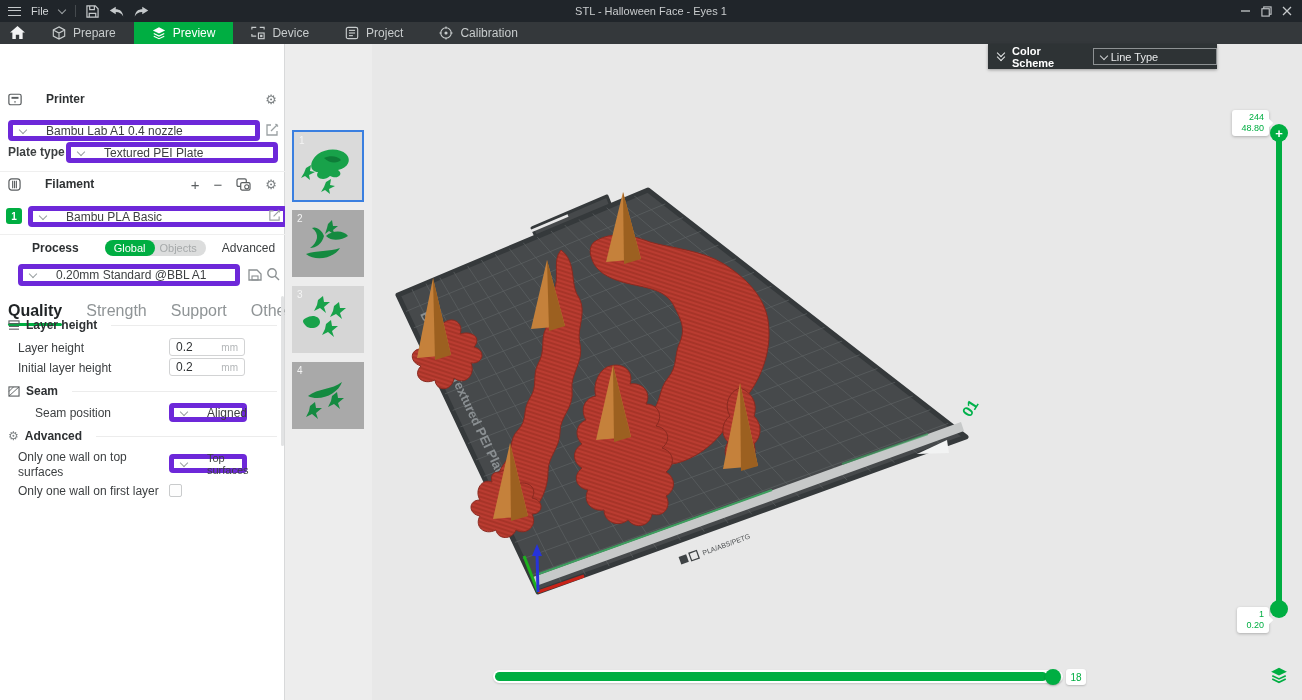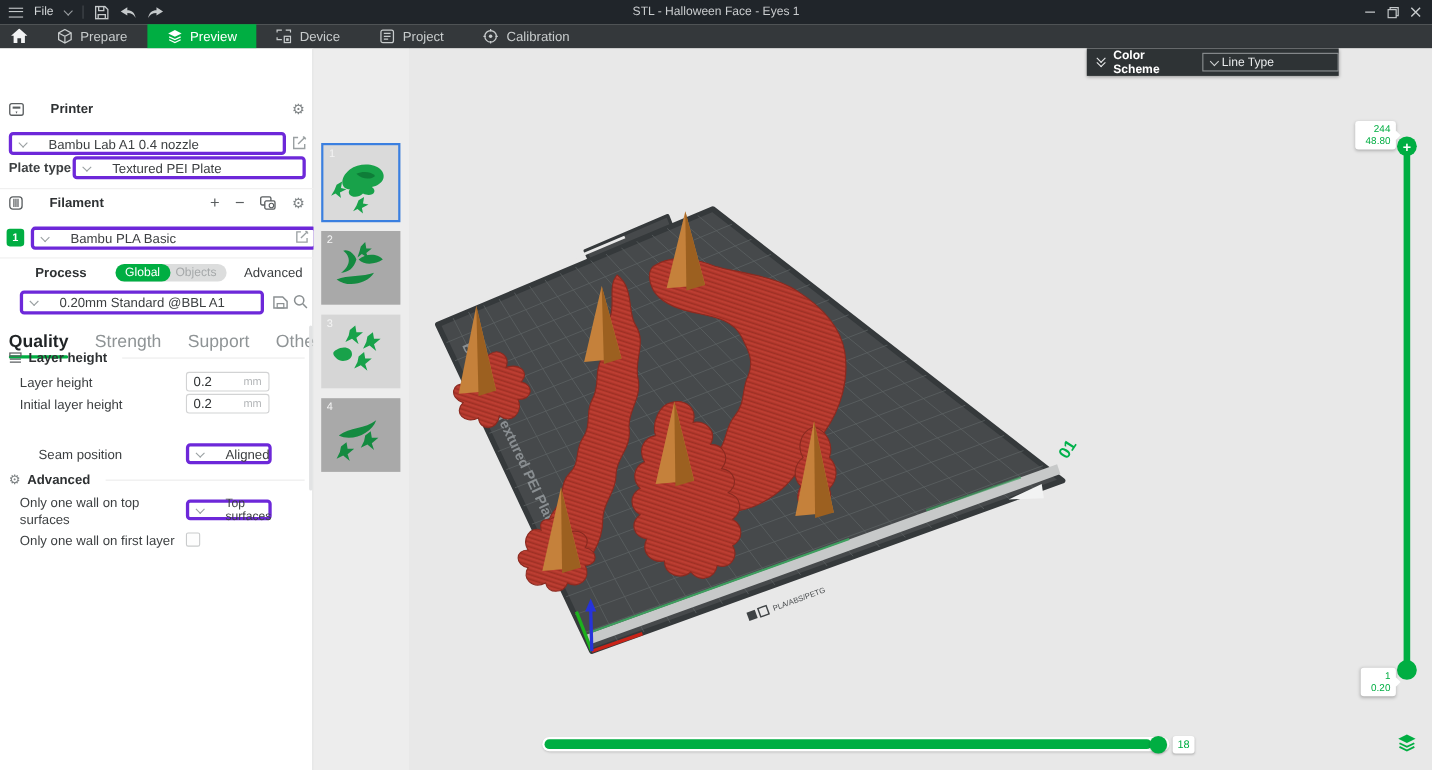--- a/index.html
+++ b/index.html
@@ -25,21 +25,21 @@
   .pill { height:19px; border-radius:10px; display:flex; align-items:center; justify-content:center; gap:5px; font-size:12px; }
   .pill.green { background:#00AE42; color:#fff; }
   .pill.gray  { background:#a4a8aa; color:#d2d5d6; }
   .pill-chev { width:21px; }
   .chev-dn-w { width:6px; height:6px; border-right:1.5px solid #fff; border-bottom:1.5px solid #fff; transform:rotate(45deg); margin-top:-3px; }
 
   
   #sidebar { position:absolute; left:0; top:44px; width:285px; height:656px; background:#fff; border-right:1px solid #d8d9da; }
   .row { position:absolute; display:flex; align-items:center;gap:16px; }
   .sb-title { font-size:12px; font-weight:bold; color:#2e3133; }
-  .sel { border:3px solid #6d28d9; border-radius:4px; background:#fff; display:flex; align-items:center; font-size:12px; color:#3c3f41; }
+  .sel { border:5px solid #6d28d9; border-radius:4px; background:#fff; display:flex; align-items:center; font-size:12px; color:#3c3f41; }
   .chev { width:6px; height:6px; border-right:1.4px solid #9aa0a2; border-bottom:1.4px solid #9aa0a2; transform:rotate(45deg); margin:-2px 4px 0 7px; flex:0 0 auto; }
   .lbl { font-size:12px; color:#3c3f41; }
   .inp { border:1px solid #d2d3d4; border-radius:3px; height:18px; width:76px; display:flex; align-items:center; justify-content:space-between; padding:0 6px; font-size:12px; color:#2f3234; background:#fff; }
   .unit { color:#b3b6b8; font-size:10px; }
   .gline { border-top:1px solid #ececec; flex:1; margin-left:8px; }
   .ghead { gap:6px; }
   .ptab { font-size:16px; color:#8f9496;margin-top:16px; }
   .ptab.active { color:#1f2325; font-weight:bold; position:relative; }
   .ptab.active:after { content:""; position:absolute; left:0; right:0; bottom:-6px; height:3px; border-radius:2px; background:#00AE42; }
   .tgl { width:27px; height:14px; border-radius:8px; background:#d9dadb; position:relative; }
@@ -336,20 +336,28 @@
   <div class="row inp" style="left:169px; top:294px;">
     <span>0.2</span>
       <span class="unit">mm</span>
   </div>
   <span class="abs lbl" style="left:18px; top:317px;">Initial layer height</span>
   <div class="row inp" style="left:169px; top:314px;">
     <span>0.2</span>
       <span class="unit">mm</span>
   </div>
 
+  <div class="row ghead" style="left:8px; top:340px; width:269px; height:14px;">
+    <svg width="12" height="11" viewBox="0 0 13 12">
+        <rect x="1" y="1" width="11" height="10" fill="none" stroke="#5a5e60" stroke-width="1.2"></rect>
+        <path d="M1,11 L12,1 M1,6 L6,1" stroke="#5a5e60" stroke-width="1"></path>
+      </svg>
+    <span class="sb-title">Seam</span>
+    <span class="gline"></span>
+  </div>
   <span class="abs lbl" style="left:18px; top:362px;margin-left:17px;">Seam position</span>
   <div class="row sel" style="left:169px; top:359px; width:78px; height:19px;">
     <span class="chev"></span>
       <span>Aligned</span>
   </div>
 
   <div class="row ghead" style="left:8px; top:385px; width:269px; height:14px;">
     <span class="gearchar" style="font-size:12px;">⚙</span>
     <span class="sb-title">Advanced</span>
     <span class="gline"></span>

